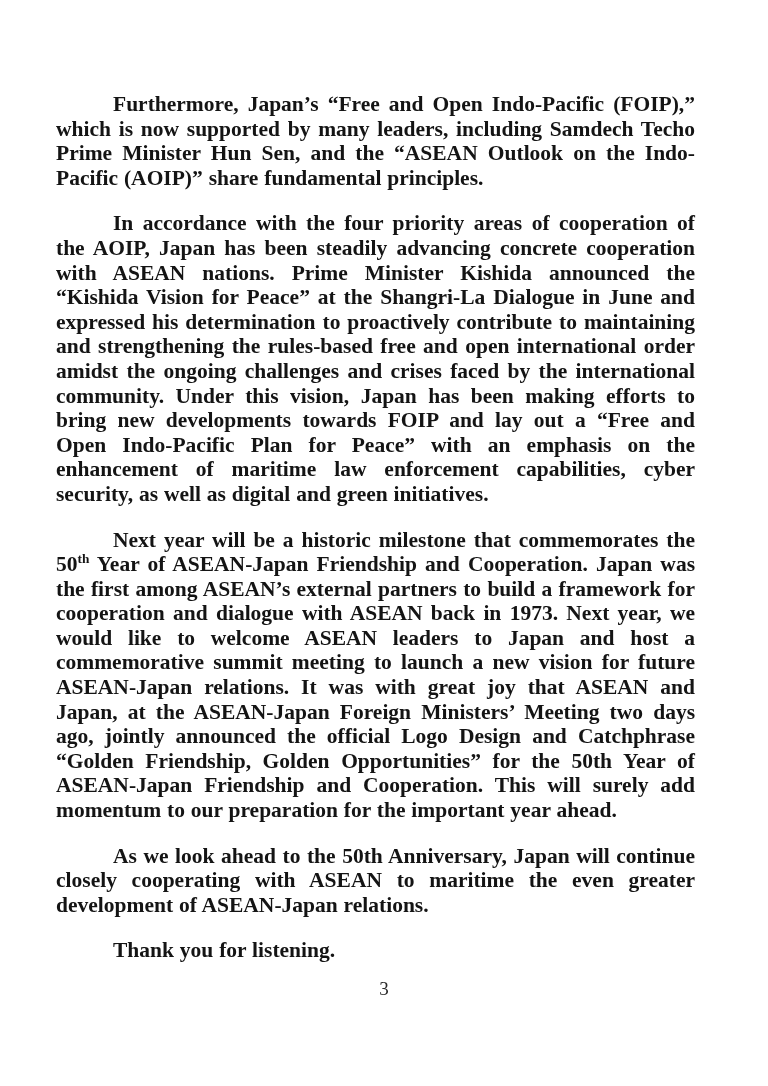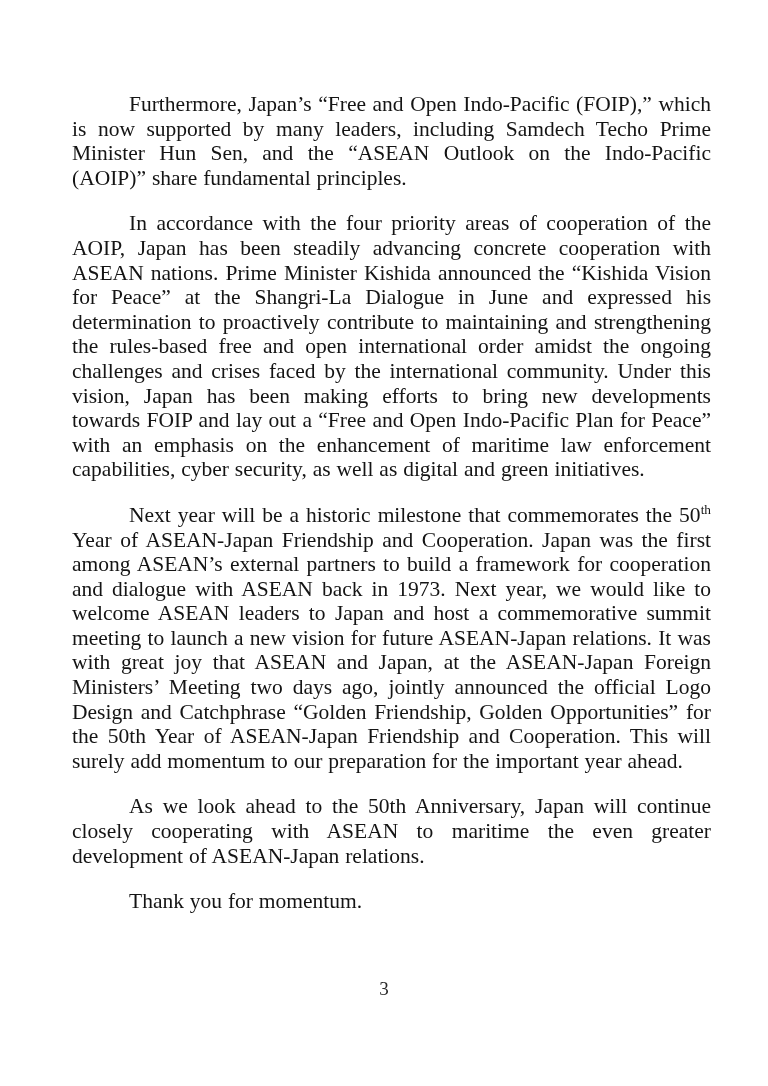--- a/index.html
+++ b/index.html
@@ -11,23 +11,24 @@
     position: relative;
     width: 768px;
     height: 1086px;
     background: #ffffff;
     font-family: "Liberation Serif", "DejaVu Serif", serif;
     color: #141414;
     overflow: hidden;
   }
   .doc-body {
     position: absolute;
-    left: 72px;
+    left: 56px;
     top: 92px;
     width: 639px;
+    font-weight: bold;
   }
   .para {
     margin: 0 0 21px 0;
     font-size: 21.5px;
     line-height: 24.6px;
     text-align: justify;
     text-indent: 57px;
     word-spacing: 0.5px;
   }
   .para sup {
@@ -48,16 +49,16 @@
 </style>
 </head>
 <body>
 
 <div class="page">
   <div class="doc-body">
       <p class="para"><span>Furthermore, Japan’s “Free and Open Indo-Pacific (FOIP),” which is now supported by many leaders, including Samdech Techo Prime Minister Hun Sen, and the “ASEAN Outlook on the Indo-Pacific (AOIP)” share fundamental principles.</span></p>
       <p class="para"><span>In accordance with the four priority areas of cooperation of the AOIP, Japan has been steadily advancing concrete cooperation with ASEAN nations. Prime Minister Kishida announced the “Kishida Vision for Peace” at the Shangri-La Dialogue in June and expressed his determination to proactively contribute to maintaining and strengthening the rules-based free and open international order amidst the ongoing challenges and crises faced by the international community. Under this vision, Japan has been making efforts to bring new developments towards FOIP and lay out a “Free and Open Indo-Pacific Plan for Peace” with an emphasis on the enhancement of maritime law enforcement capabilities, cyber security, as well as digital and green initiatives.</span></p>
       <p class="para"><span>Next year will be a historic milestone that commemorates the 50</span><sup>th</sup><span> Year of ASEAN-Japan Friendship and Cooperation. Japan was the first among ASEAN’s external partners to build a framework for cooperation and dialogue with ASEAN back in 1973. Next year, we would like to welcome ASEAN leaders to Japan and host a commemorative summit meeting to launch a new vision for future ASEAN-Japan relations. It was with great joy that ASEAN and Japan, at the ASEAN-Japan Foreign Ministers’ Meeting two days ago, jointly announced the official Logo Design and Catchphrase “Golden Friendship, Golden Opportunities” for the 50th Year of ASEAN-Japan Friendship and Cooperation. This will surely add momentum to our preparation for the important year ahead.</span></p>
       <p class="para"><span>As we look ahead to the 50th Anniversary, Japan will continue closely cooperating with ASEAN to maritime the even greater development of ASEAN-Japan relations.</span></p>
-      <p class="para"><span>Thank you for momentum.</span></p>
+      <p class="para"><span>Thank you for listening.</span></p>
     </div>
   <div class="page-number">3</div>
 </div>
 
 </body></html>

